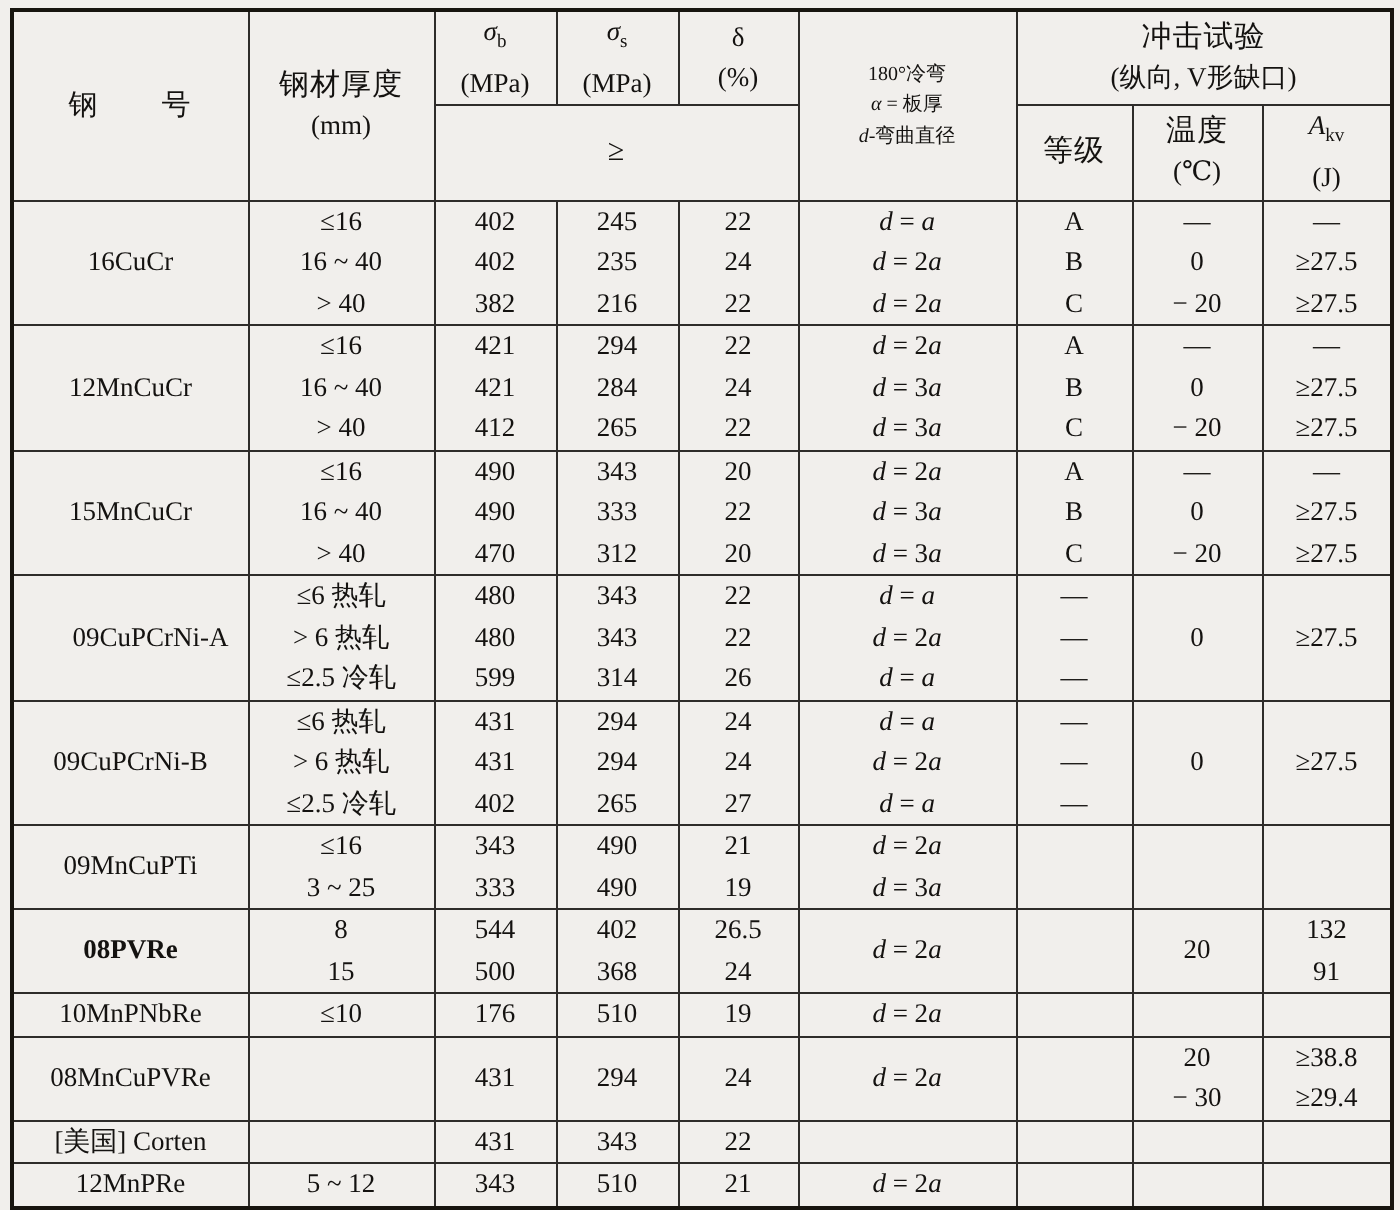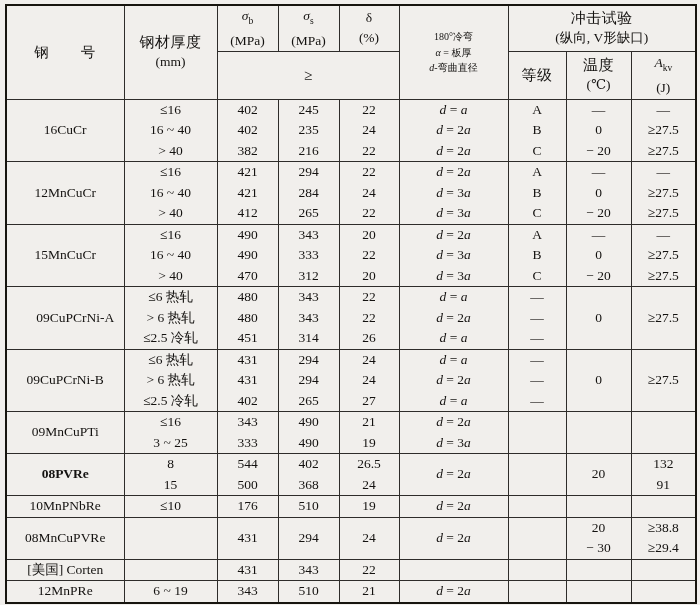--- a/index.html
+++ b/index.html
@@ -234,21 +234,21 @@
         <tr>
           <td style="height: 61.5px; padding-left: 20px;">09CuPCrNi-A</td>
           <td>
             <div class="line">≤6 热轧</div>
             <div class="line">&gt; 6 热轧</div>
             <div class="line">≤2.5 冷轧</div>
           </td>
           <td>
             <div class="line">480</div>
             <div class="line">480</div>
-            <div class="line">451</div>
+            <div class="line">599</div>
           </td>
           <td>
             <div class="line">343</div>
             <div class="line">343</div>
             <div class="line">314</div>
           </td>
           <td>
             <div class="line">22</div>
             <div class="line">22</div>
             <div class="line">26</div>
@@ -398,21 +398,21 @@
           <td style="height: 20.5px;">343</td>
           <td style="height: 20.5px;">22</td>
           <td style="height: 20.5px;"></td>
           <td style="height: 20.5px;"></td>
           <td style="height: 20.5px;"></td>
           <td style="height: 20.5px;"></td>
         </tr>
         <tr>
           <td style="height: 20.5px;">12MnPRe</td>
           <td>
-            <div class="line">6 ~ 19</div>
+            <div class="line">5 ~ 12</div>
           </td>
           <td>
             <div class="line">343</div>
           </td>
           <td>
             <div class="line">510</div>
           </td>
           <td>
             <div class="line">21</div>
           </td>

